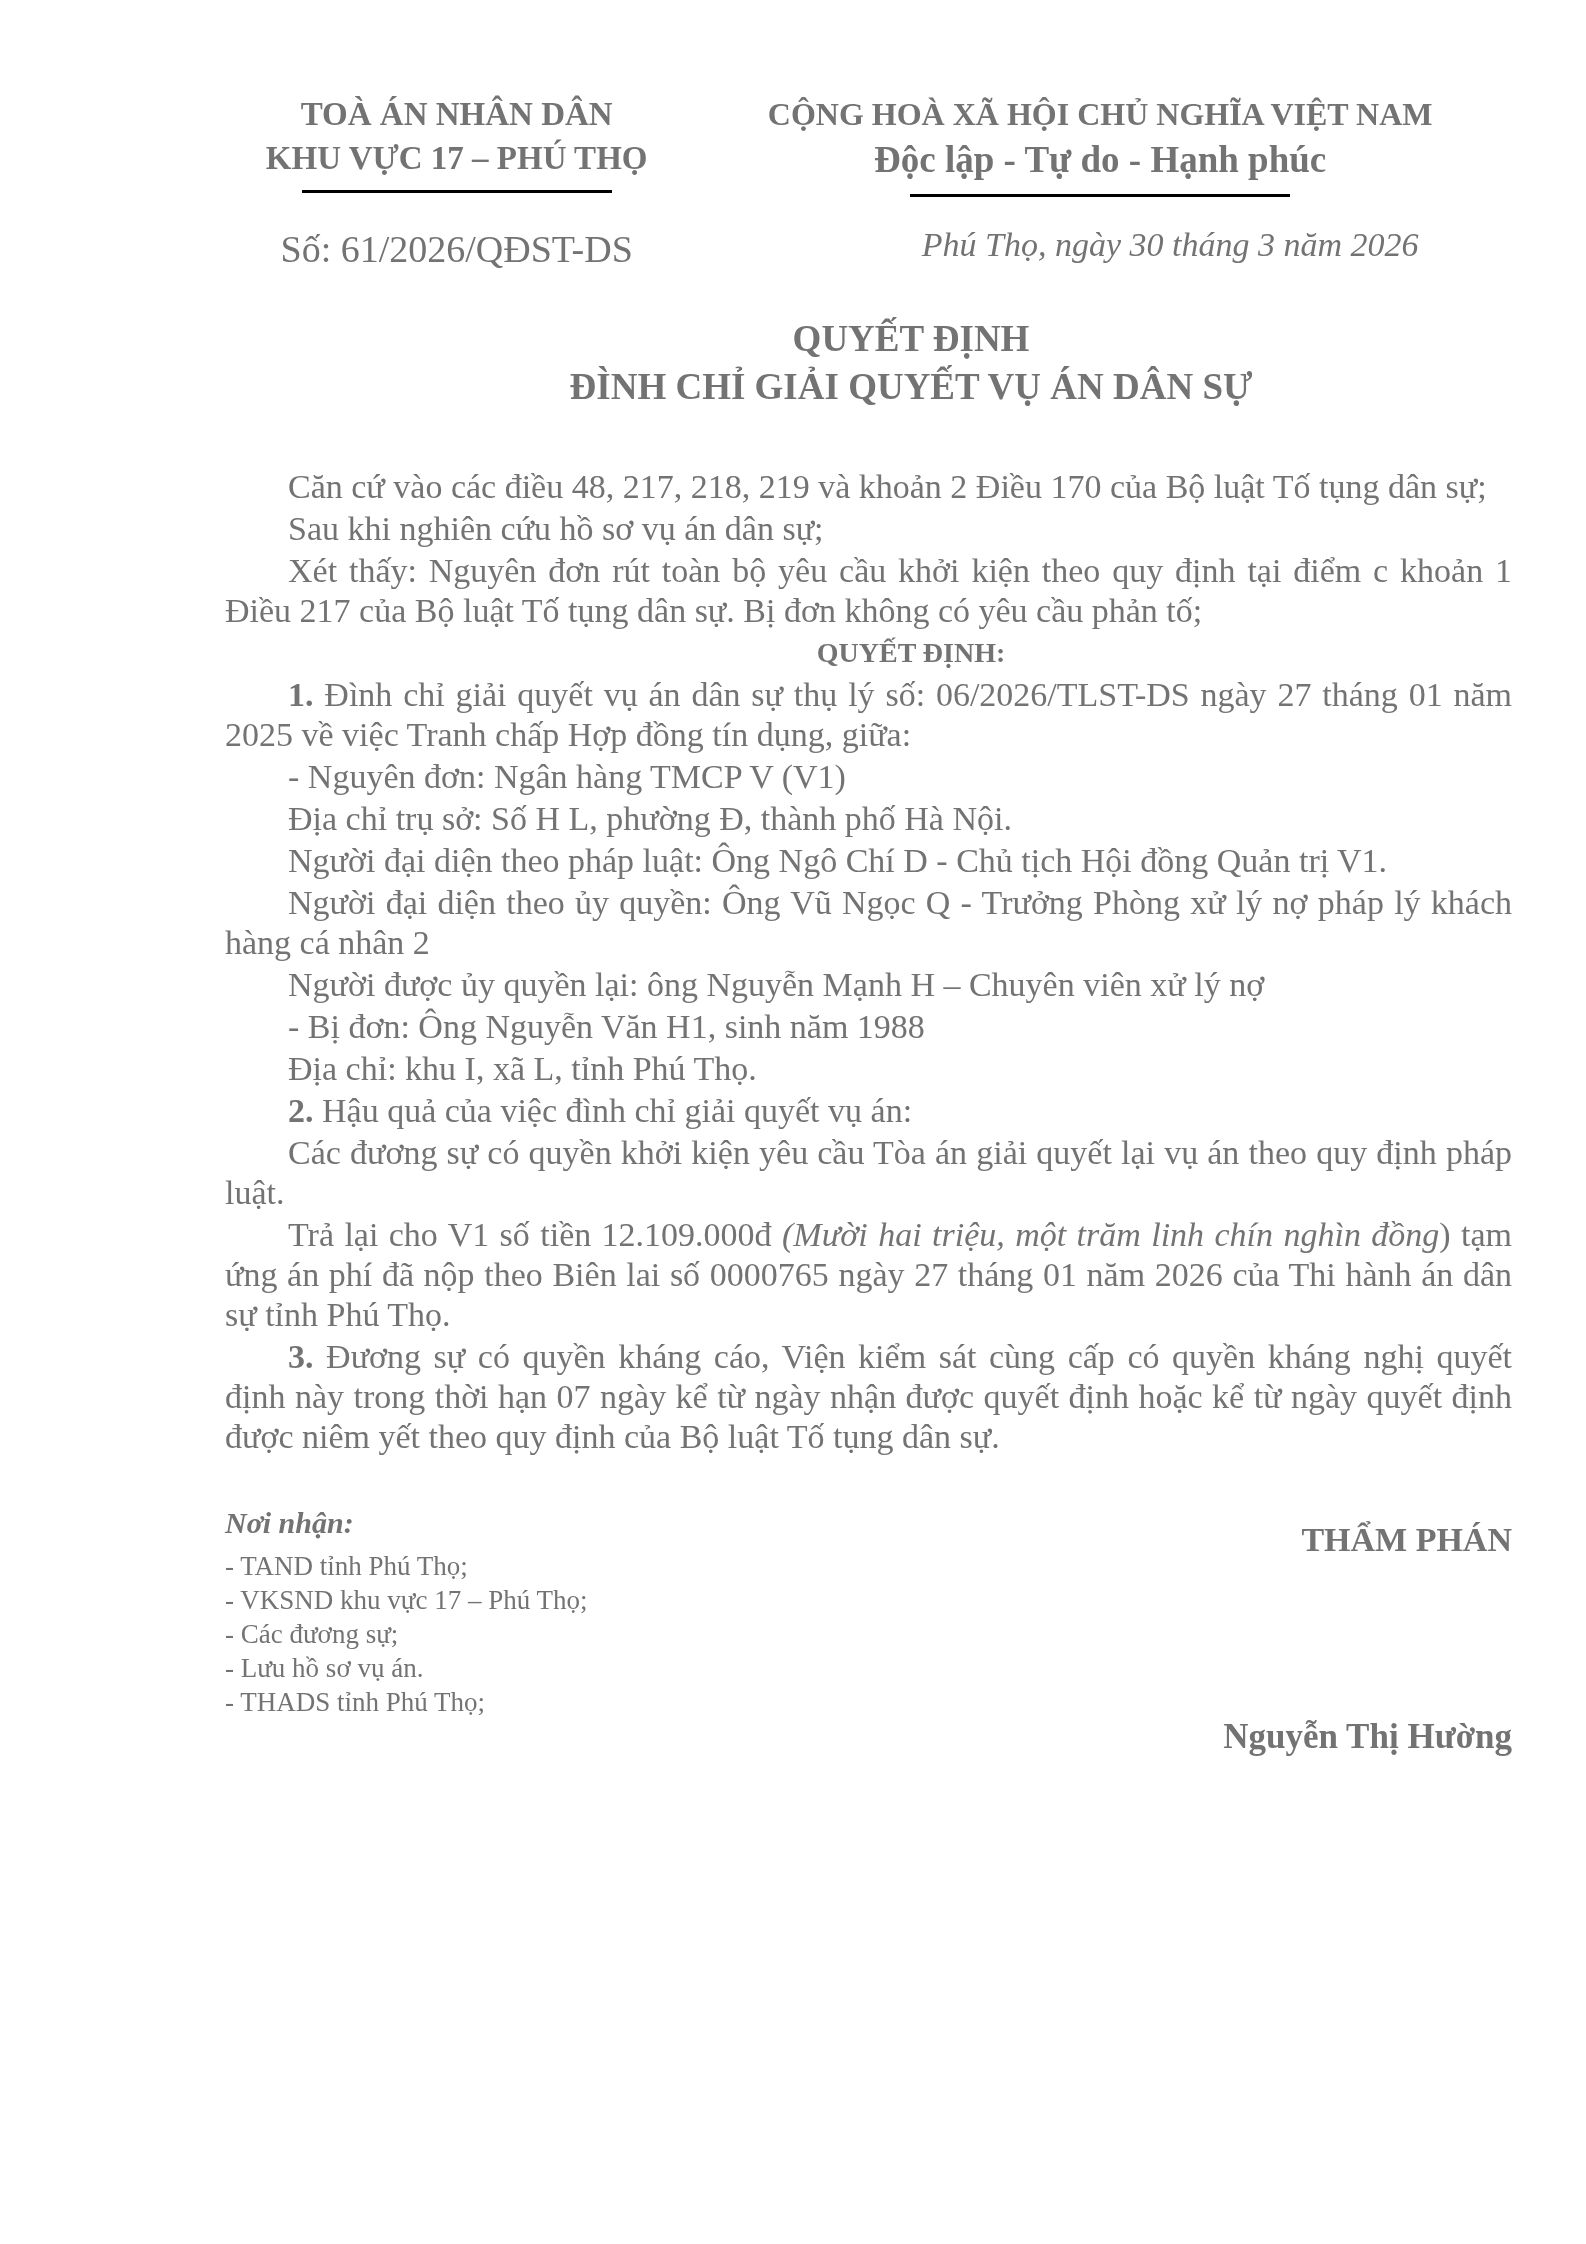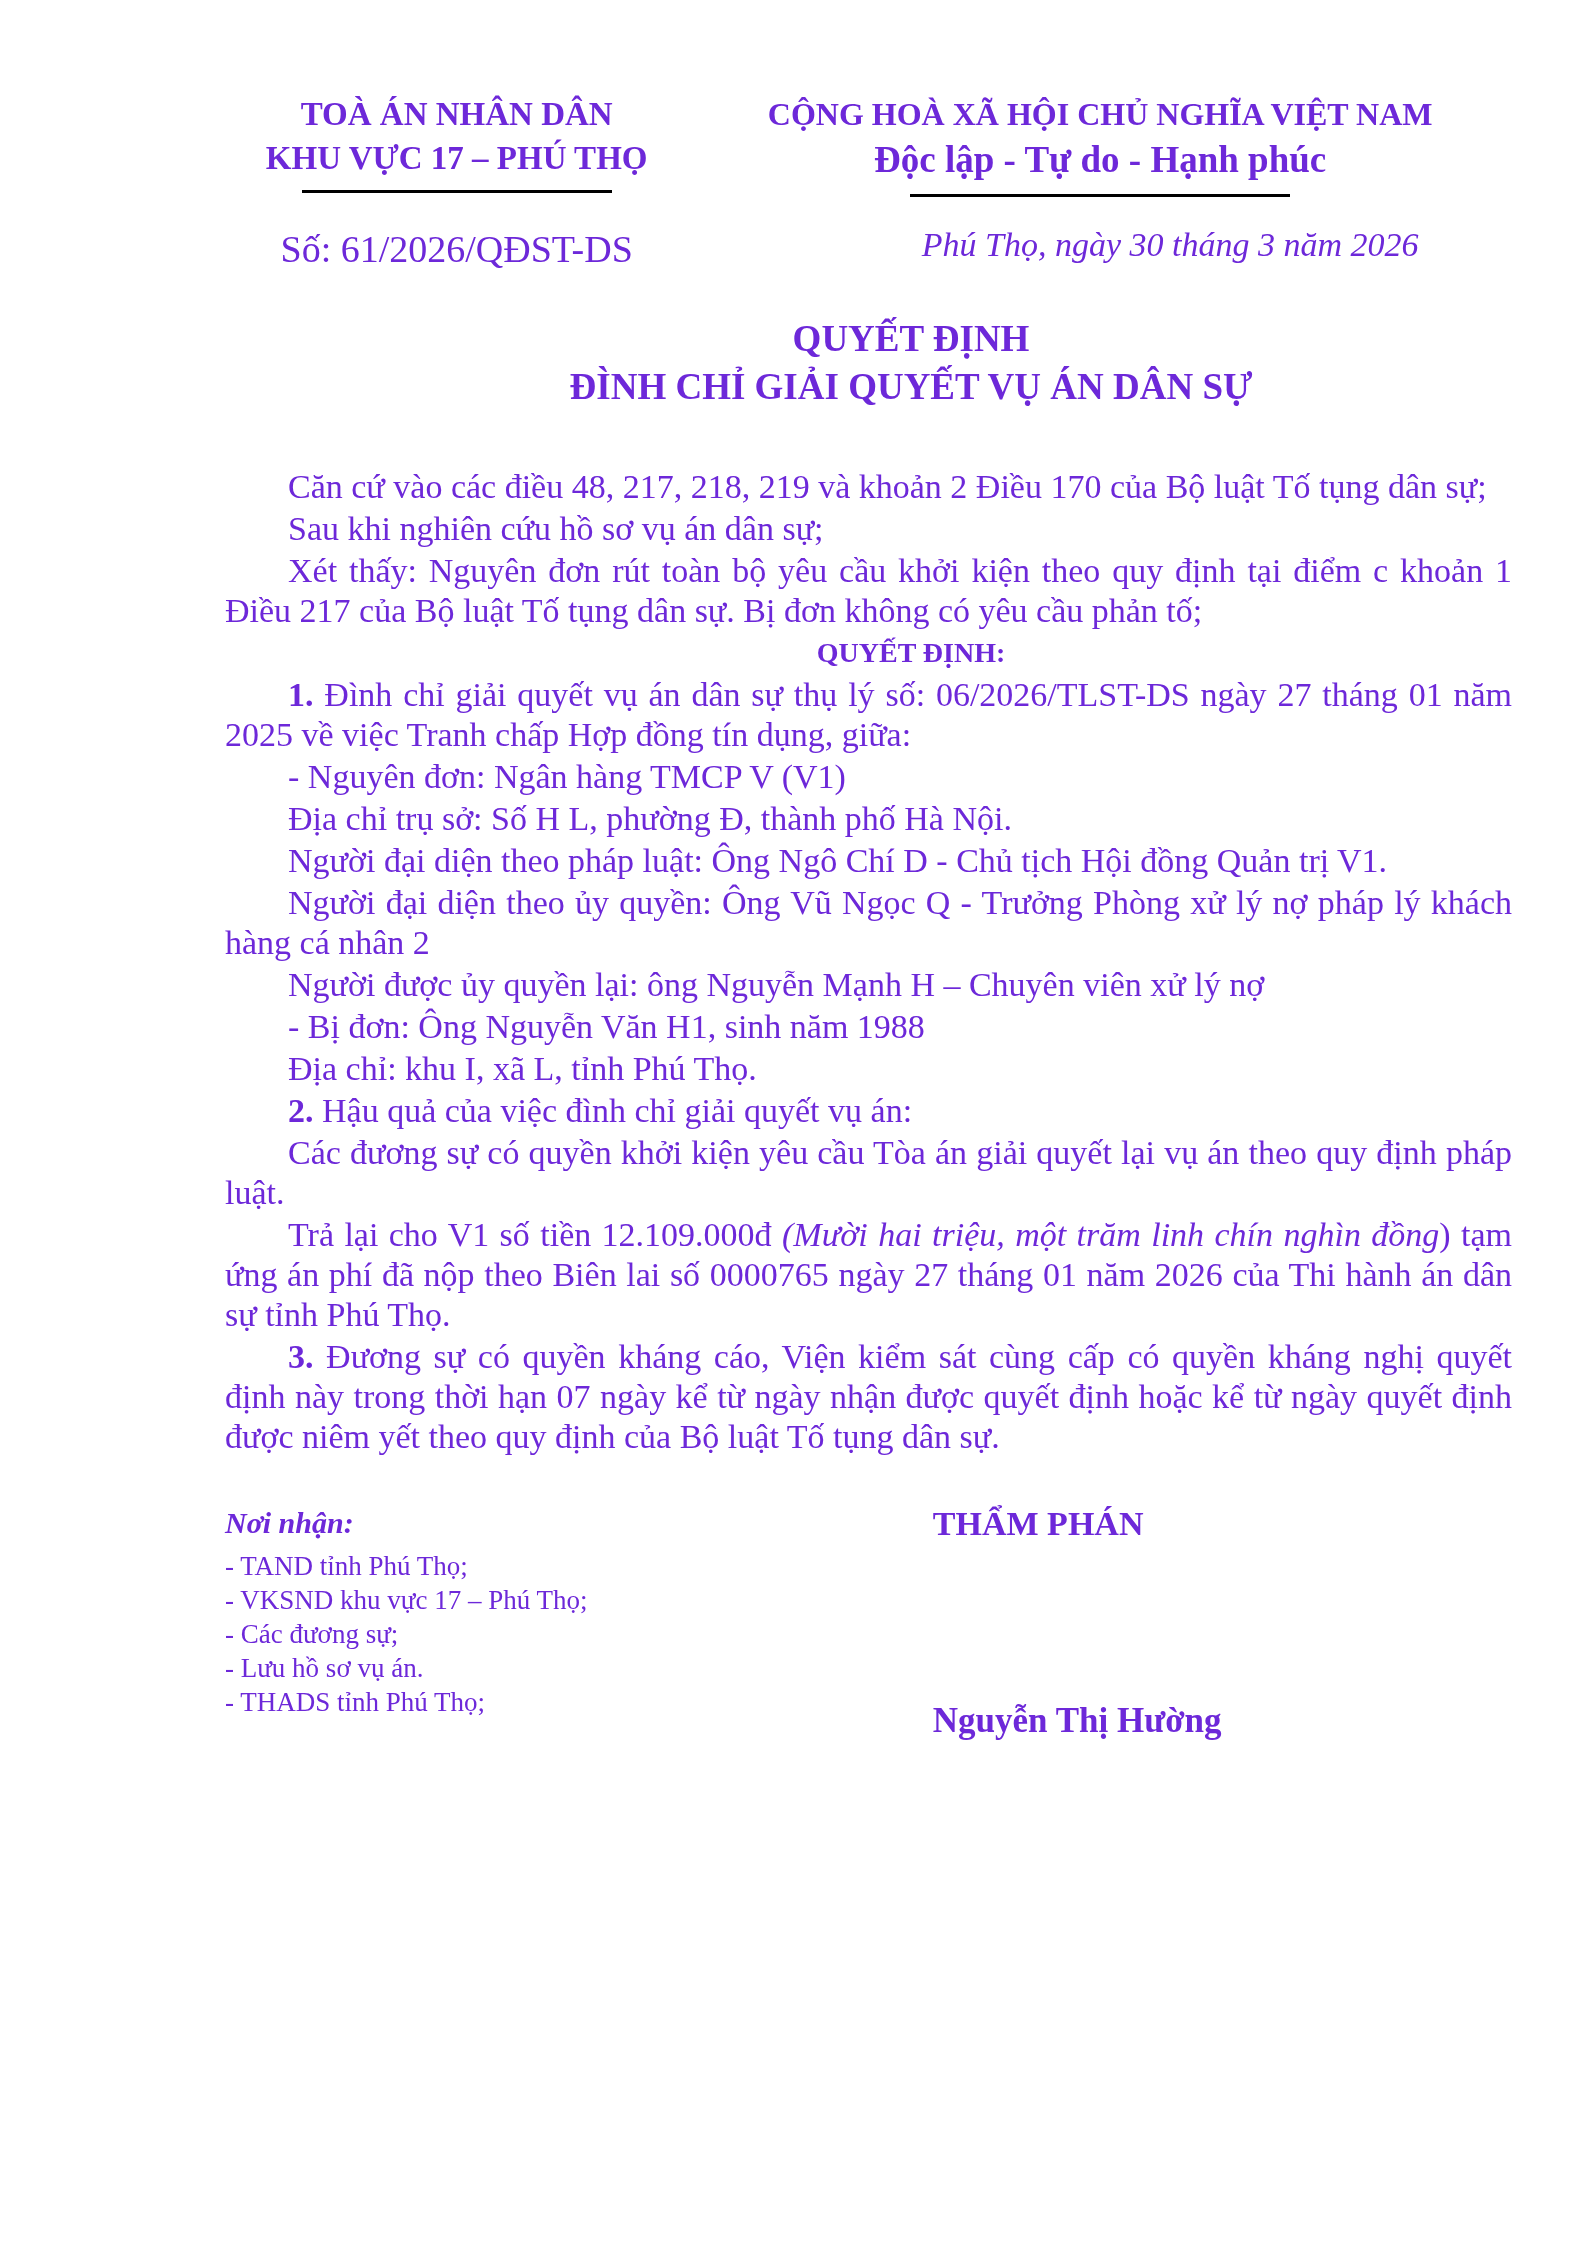--- a/index.html
+++ b/index.html
@@ -1,20 +1,20 @@
 <!DOCTYPE html>
 <html><head>
 <meta charset="utf-8">
 <style>
   * { margin:0; padding:0; box-sizing:border-box; }
   html,body { background:#ffffff; }
   .page {
     position:relative;
     width:1586px; height:2244px;
-    background:#ffffff; color:#6d28d9;
+    background:#ffffff; color:#737373;
     font-family:"Liberation Serif","DejaVu Serif",serif;
     font-size:34px;
     padding:92px 74px 0 225px;
     overflow:hidden;
   }
   
   .header-row { display:flex; }
   .hcol-left  { width:36%; text-align:center; }
   .hcol-right { width:64%; text-align:center; }
   .court-line { font-weight:bold; font-size:33px; line-height:44px; }
@@ -32,21 +32,21 @@
   .content { margin-top:56px; text-align:justify; }
   .content p { line-height:40px; text-indent:63px; margin:2px 0; }
   .decision-heading { text-align:center; font-weight:bold; font-size:28px;
                       line-height:40px; margin:22px 0 14px; padding-left:85px;
                       text-indent:0 !important; }
   .num { font-weight:bold; }
   .it  { font-style:italic; }
   
   .footer-row { display:flex; margin-top:46px; }
   .f-left  { width:55%; }
-  .f-right { width:45%; text-align:left; }
+  .f-right { width:45%; text-align:right;margin-top:16px; }
   .noi-nhan { font-weight:bold; font-style:italic; font-size:30px; line-height:40px; margin-bottom:6px; }
   .recipient { font-size:27px; line-height:34px; }
   .judge-title { font-weight:bold; font-size:34px; line-height:42px; }
   .judge-name  { font-weight:bold; font-size:35px; line-height:42px; margin-top:155px; }
 </style>
 </head>
 <body>
 
 <div class="page">
 

